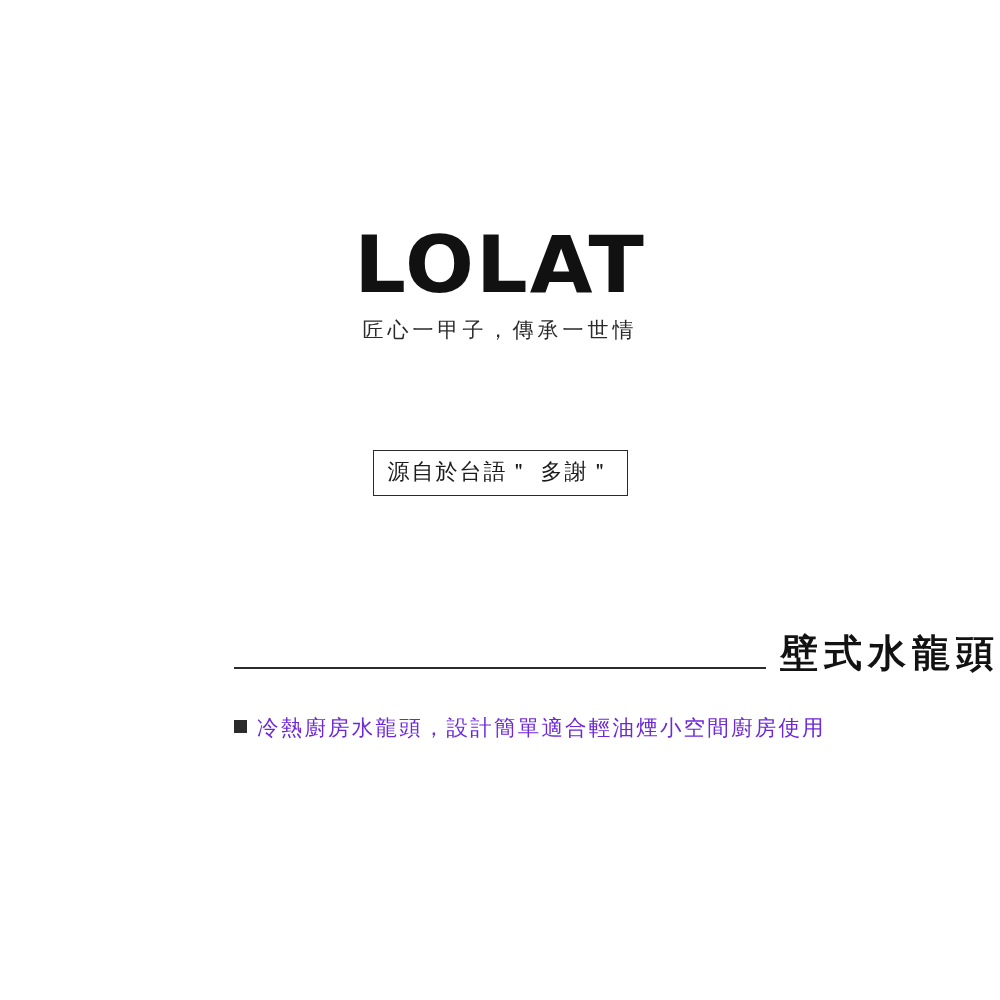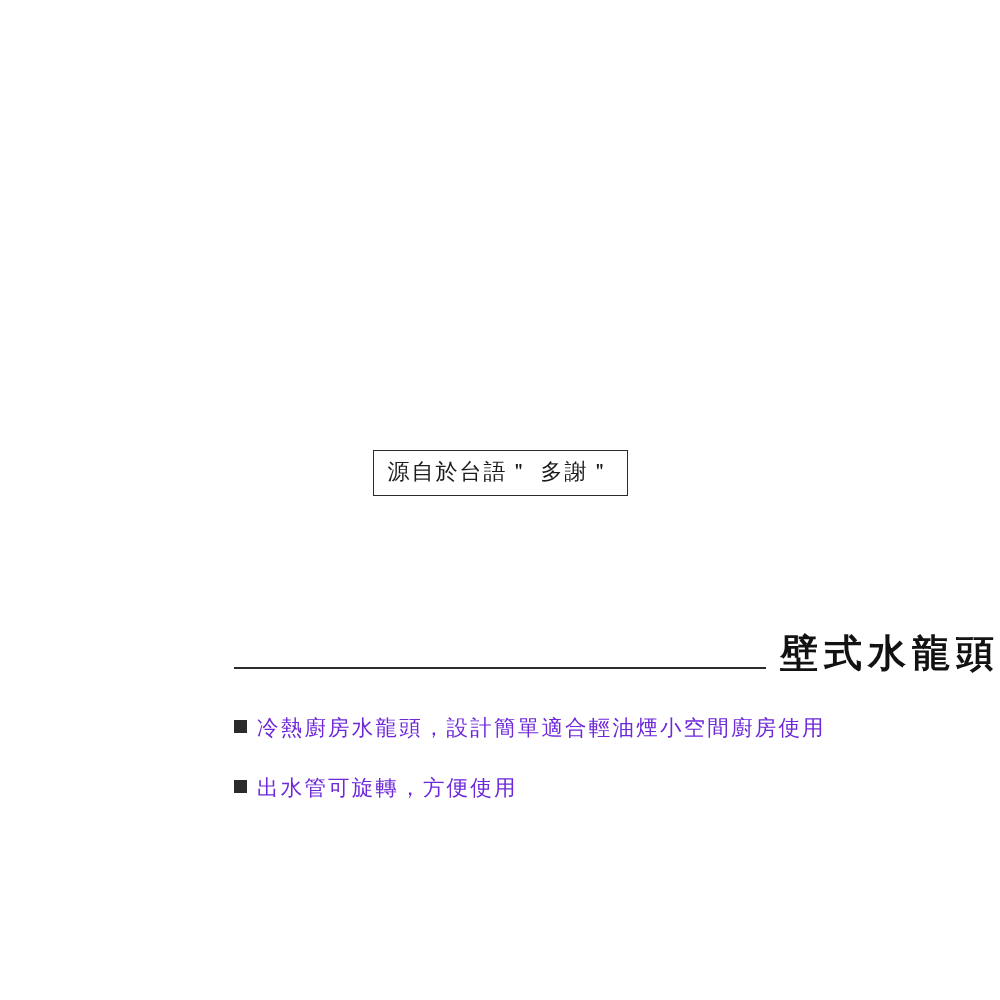--- a/index.html
+++ b/index.html
@@ -125,33 +125,33 @@
     letter-spacing: 2.2px;
     color: #6d28d9;
     font-family: "DejaVu Sans", "Liberation Sans", sans-serif;
   }
 </style>
 </head>
 <body>
 
 <div class="page">
 
+  <div class="brand">
+    <div class="brand-wordmark">LOLAT</div>
+    <div class="brand-slogan">匠心一甲子，傳承一世情</div>
+  </div>
 
   <div class="note-wrap">
     <div class="note-box">源自於台語＂ 多謝＂</div>
   </div>
 
   <div class="product-title">壁式水龍頭</div>
 
   <div class="rule"></div>
 
   <div class="features">
     <div class="feature">
       <span class="bullet"></span>
       <span class="feature-text">冷熱廚房水龍頭，設計簡單適合輕油煙小空間廚房使用</span>
     </div>
-    <div class="feature">
-      <span class="bullet"></span>
-      <span class="feature-text">出水管可旋轉，方便使用</span>
-    </div>
   </div>
 
 </div>
 
 </body></html>

